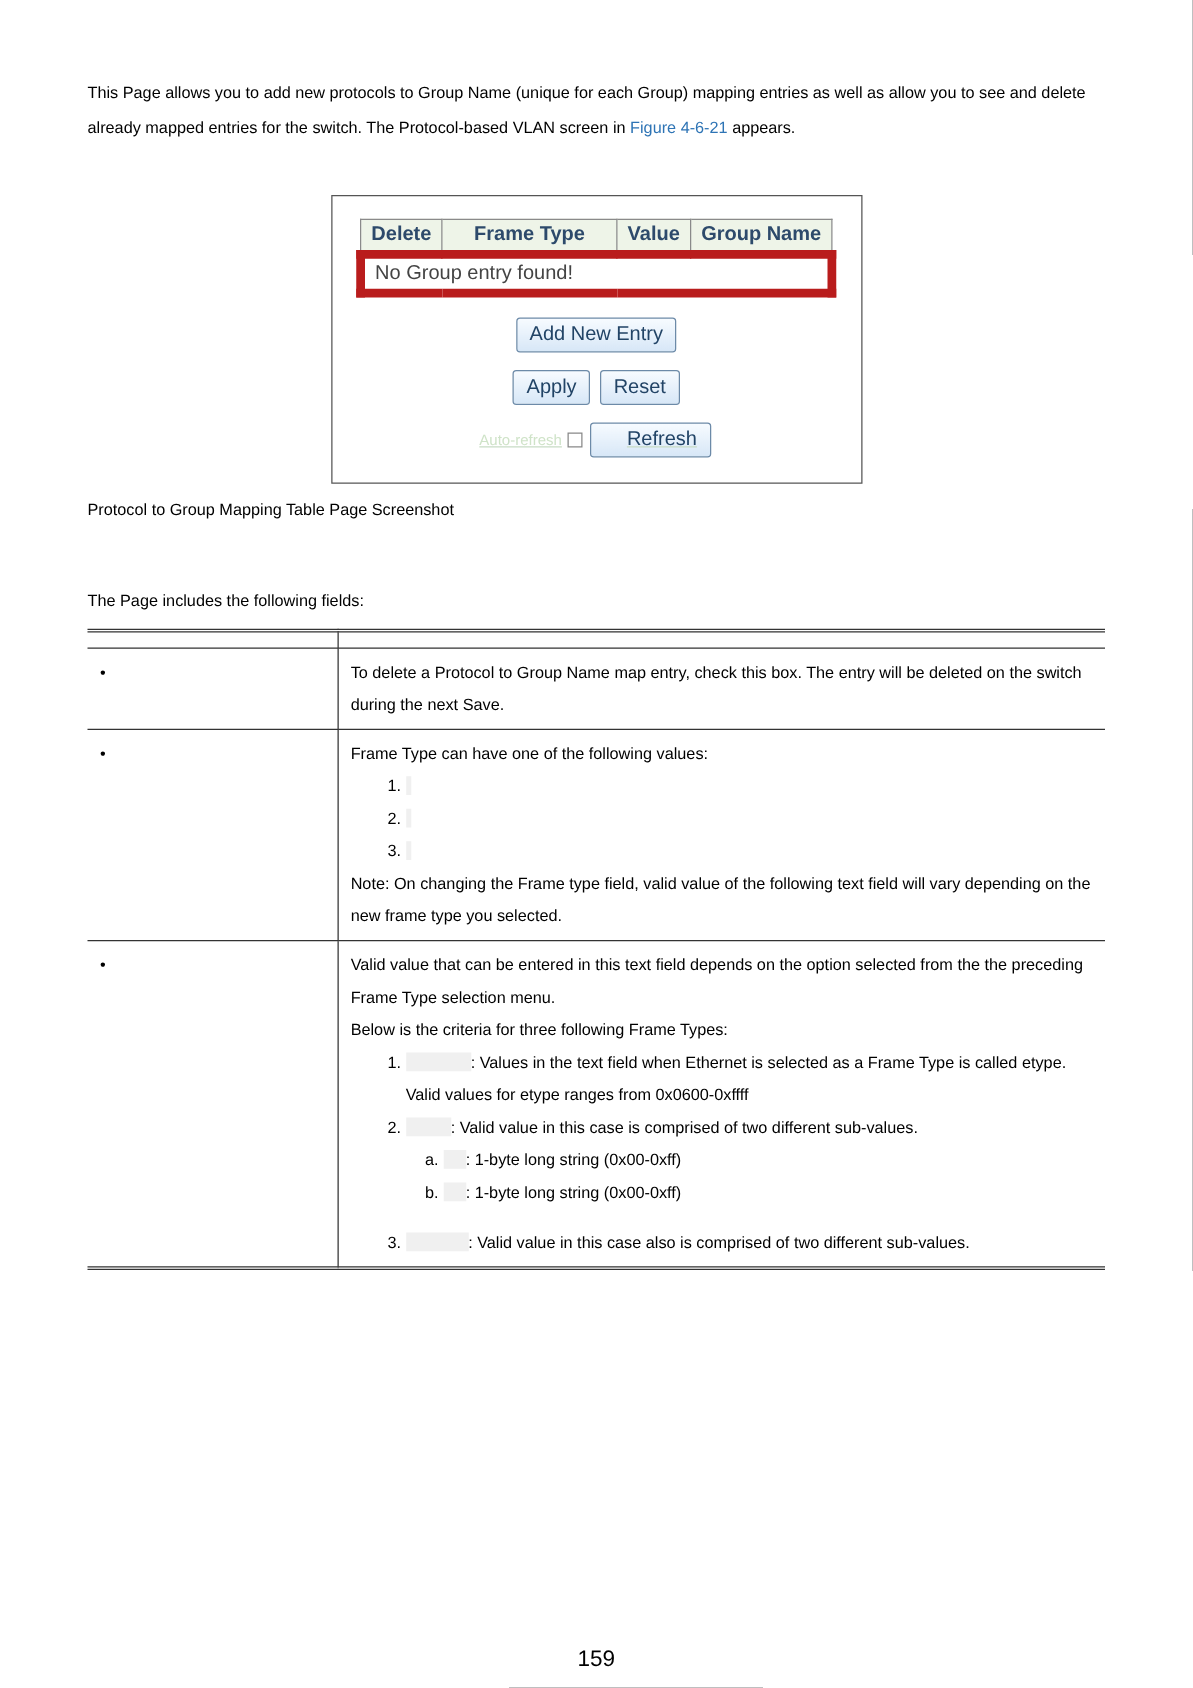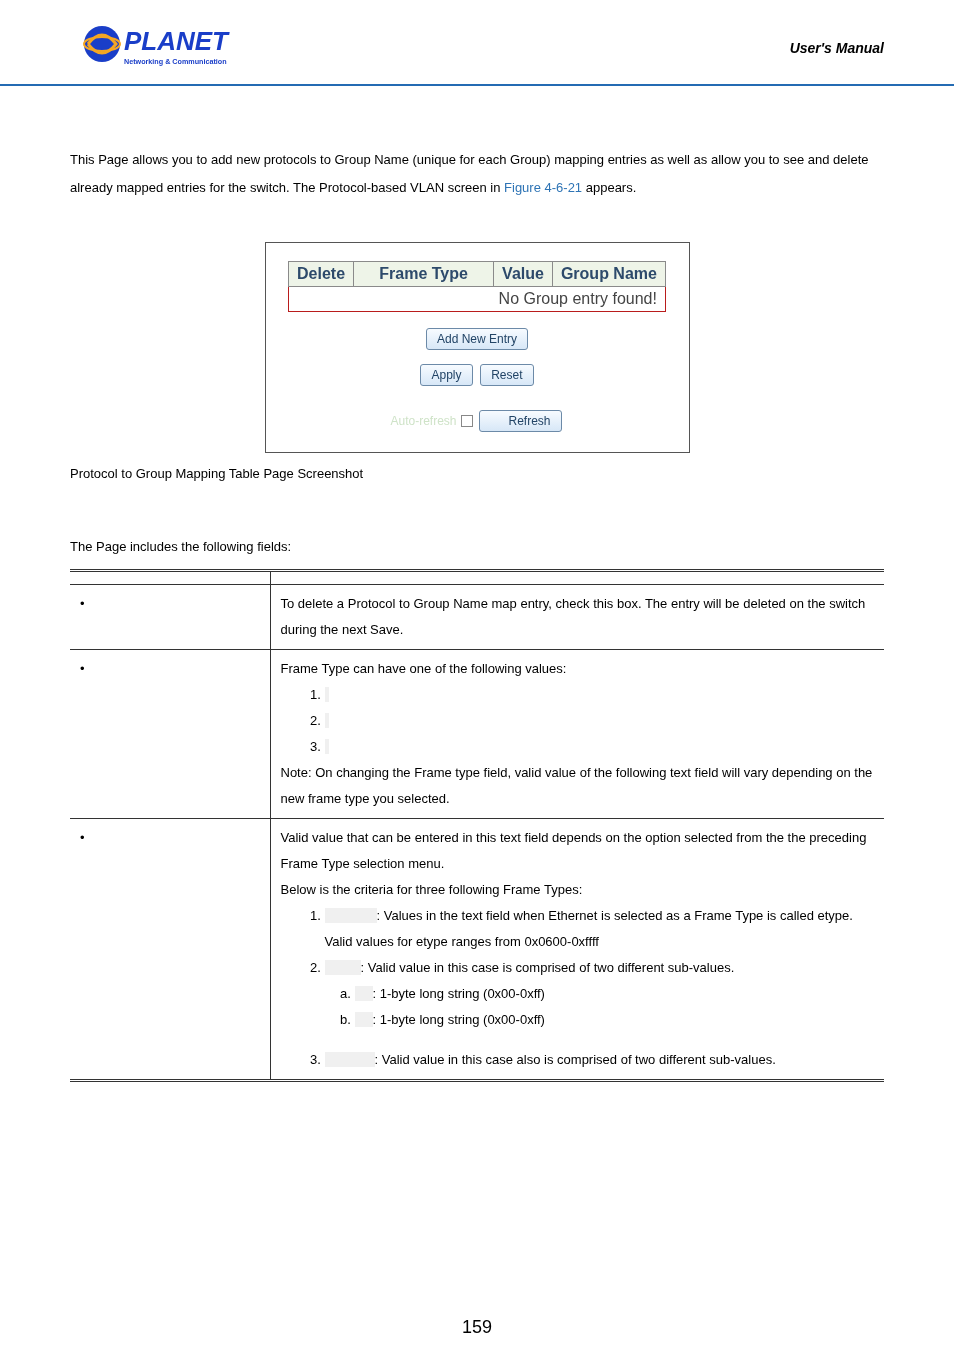--- a/index.html
+++ b/index.html
@@ -70,38 +70,38 @@
     font-size: 16px;
   }
   .fig-table th {
     border: 1px solid #8a8a8a;
     background: #eef4e8;
     color: #2d4a6b;
     font-weight: bold;
     padding: 3px 8px;
   }
   .fig-table td {
-    border: 1px solid #b91c1c;
+    border: 7px solid #b91c1c;
     padding: 3px 8px;
     color: #444;
-    text-align: right;
+    text-align: left;
   }
   .fig-btn {
     display: inline-block;
     border: 1px solid #6c8aa8;
     background: linear-gradient(#f7fbff, #d7e7f7);
     color: #224466;
-    font-size: 12px;
+    font-size: 16px;
     padding: 1px 10px;
     border-radius: 3px;
     margin: 2px;
     line-height: 1.5;
   }
   .fig-btn-row { margin-top: 14px; }
-  .fig-auto { color: #d8e8d8; font-size: 12px; margin-top: 20px; display:flex; align-items:center; justify-content:center; gap:4px;}
+  .fig-auto { color: #d8e8d8; font-size: 12px; margin-top: 10px; display:flex; align-items:center; justify-content:center; gap:4px;text-decoration:underline;}
   .fig-check {
     width: 12px; height: 12px; display:inline-block; border:1px solid #888; background:#fff;
   }
   .caption { text-align: left; font-size: 13px; margin-top: 12px; line-height:1.4; }
   .fields-intro { margin-top: 50px; }
   .obj-table {
     border-collapse: collapse;
     width: 100%;
     margin-top: 8px;
     font-size: 13px;
@@ -133,32 +133,20 @@
   ol.inner li { line-height: 2.0; }
   ol.letters { list-style: lower-alpha; padding-left: 30px; }
   .bold-frag { font-weight: bold; background:#f0f0f0; padding:0 2px;}
   .page-num { text-align:center; font-size:18px; position:absolute; bottom:12px; left:0; right:0;}
 </style>
 </head>
 <body>
 
 <div class="page">
 
-  <div class="header">
-    <div class="logo-wrap">
-      <svg class="logo" viewBox="0 0 175 50">
-        <ellipse cx="22" cy="22" rx="18" ry="18" fill="#1a3ec8"></ellipse>
-        <path d="M8 22 Q22 4 36 22 Q22 40 8 22" fill="none" stroke="#f5a623" stroke-width="3"></path>
-        <ellipse cx="22" cy="22" rx="18" ry="7" fill="none" stroke="#f5a623" stroke-width="2"></ellipse>
-        <text x="44" y="28" font-family="Arial Black, Arial" font-weight="900" font-style="italic" font-size="26" fill="#1a3ec8">PLANET</text>
-        <text x="44" y="42" font-family="Arial" font-weight="bold" font-size="7.2" fill="#1a3ec8">Networking &amp; Communication</text>
-      </svg>
-    </div>
-    <div class="manual-title">User's Manual</div>
-  </div>
 
   <div class="content">
 
     <p class="intro">
       <span>This Page allows you to add new protocols to Group Name (unique for each Group) mapping entries as well as allow you to see and delete already mapped entries for the switch. The Protocol-based VLAN screen in </span><a href="#">Figure 4-6-21</a><span> appears.</span>
     </p>
 
     <div class="figure-box" style="background:#555; background:linear-gradient(#fff,#fff); ">
       <div style="background:#fff; padding:4px 2px;">
         <table class="fig-table">

